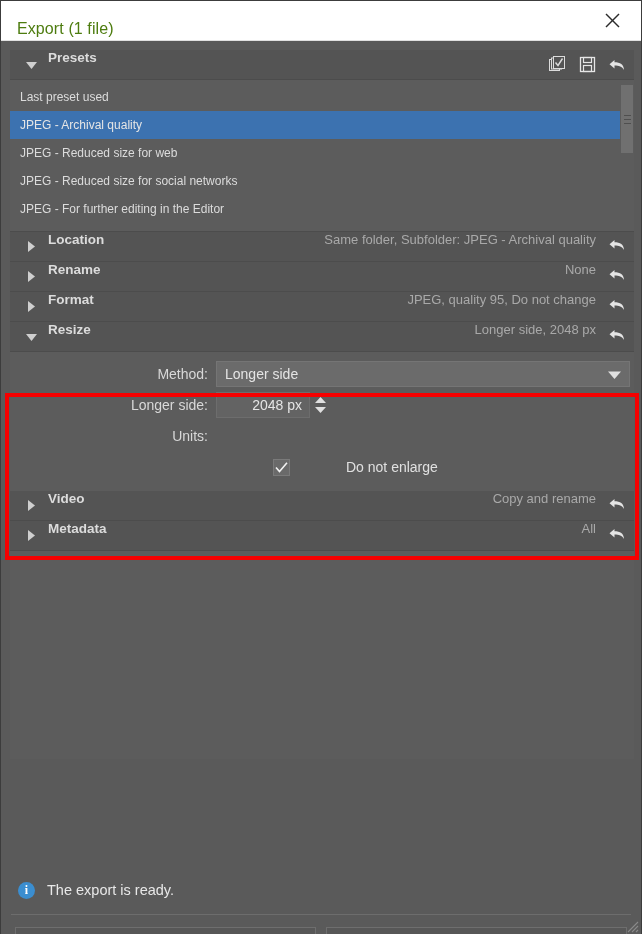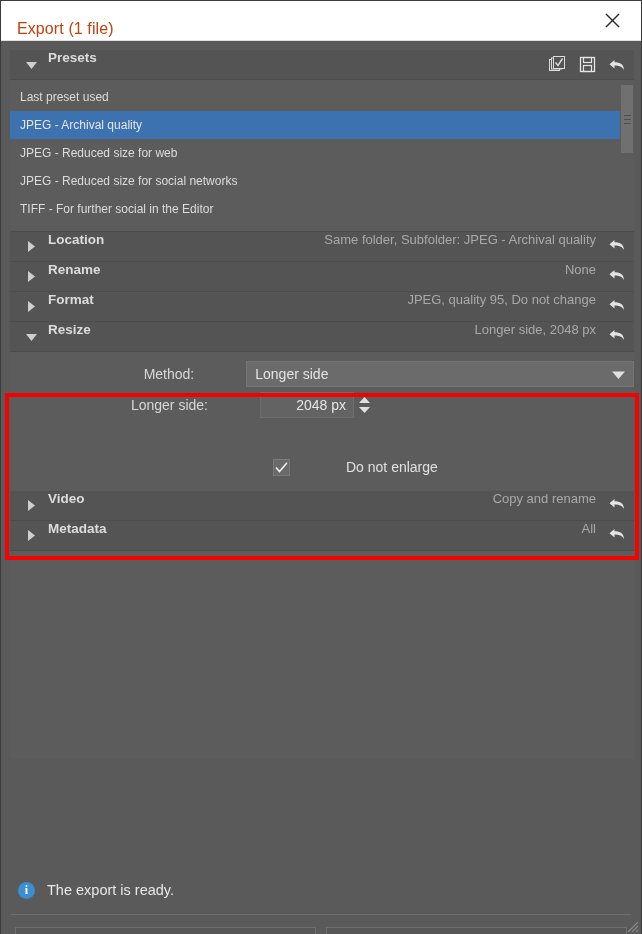--- a/index.html
+++ b/index.html
@@ -23,21 +23,21 @@
     height: 40px;
     background: #ffffff;
     display: flex;
     align-items: center;
     justify-content: space-between;
     padding: 0 14px 0 16px;
     border-bottom: 1px solid #e2e2e2;
   }
   .titlebar-title {
     font-size: 16px;
-    color: #c2410c;
+    color: #4d7c0f;
     letter-spacing: .1px;
     margin-top: 16px;
   }
   .titlebar-close {
     width: 30px; height: 30px;
     display: flex; align-items: center; justify-content: center;
     color: #2b2b2b;
     font-size: 20px;
     line-height: 1;
     cursor: pointer;
@@ -161,21 +161,20 @@
   }
   .resize-body {
     background: #5c5c5c;
     padding: 9px 0 11px 0;
   }
   .form-row {
     display: flex;
     align-items: center;
     height: 26px;
     margin-bottom: 5px;
-    gap: 44px;
   }
   .form-label {
     width: 206px;
     text-align: right;
     padding-right: 8px;
     font-size: 14px;
     color: #d8d8d8;
     white-space: nowrap;
   }
   .combo {
@@ -382,21 +381,21 @@
             </svg>
           </span>
         </span>
       </div>
 
       <div class="presets-list">
         <div class="preset-item">Last preset used</div>
         <div class="preset-item selected">JPEG - Archival quality</div>
         <div class="preset-item">JPEG - Reduced size for web</div>
         <div class="preset-item">JPEG - Reduced size for social networks</div>
-        <div class="preset-item">TIFF - For further social in the Editor</div>
+        <div class="preset-item">JPEG - For further editing in the Editor</div>
         <div class="preset-scrollbar">
           <div class="preset-thumb">
             <i></i>
               <i></i>
               <i></i>
           </div>
         </div>
       </div>
       <div class="presets-bottom-sep"></div>
 
@@ -488,20 +487,21 @@
                 <span>
                   <svg width="11" height="6" viewBox="0 0 11 6">
                       <polygon points="0,0 11,0 5.5,6" fill="#e0e0e0"></polygon>
                     </svg>
                 </span>
               </span>
             </span>
           </div>
 
           <div class="form-row">
+            <span class="form-label">Units:</span>
           </div>
 
           <div class="check-row">
             <span class="spacer"></span>
             <span class="checkbox">
               <svg width="13" height="11" viewBox="0 0 13 11">
                 <polyline points="1,5.5 4.5,9.5 12,0.7" fill="none" stroke="#f2f2f2" stroke-width="1.6"></polyline>
               </svg>
             </span>
             <span class="check-label">Do not enlarge</span>

